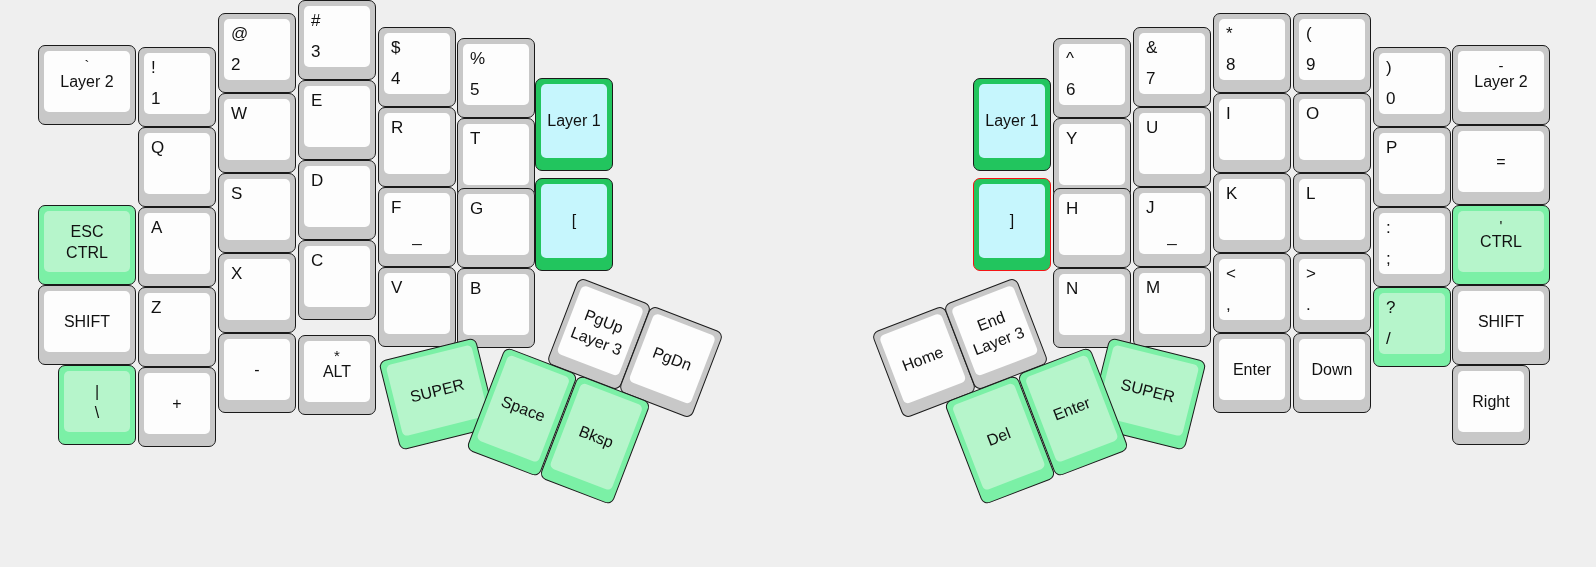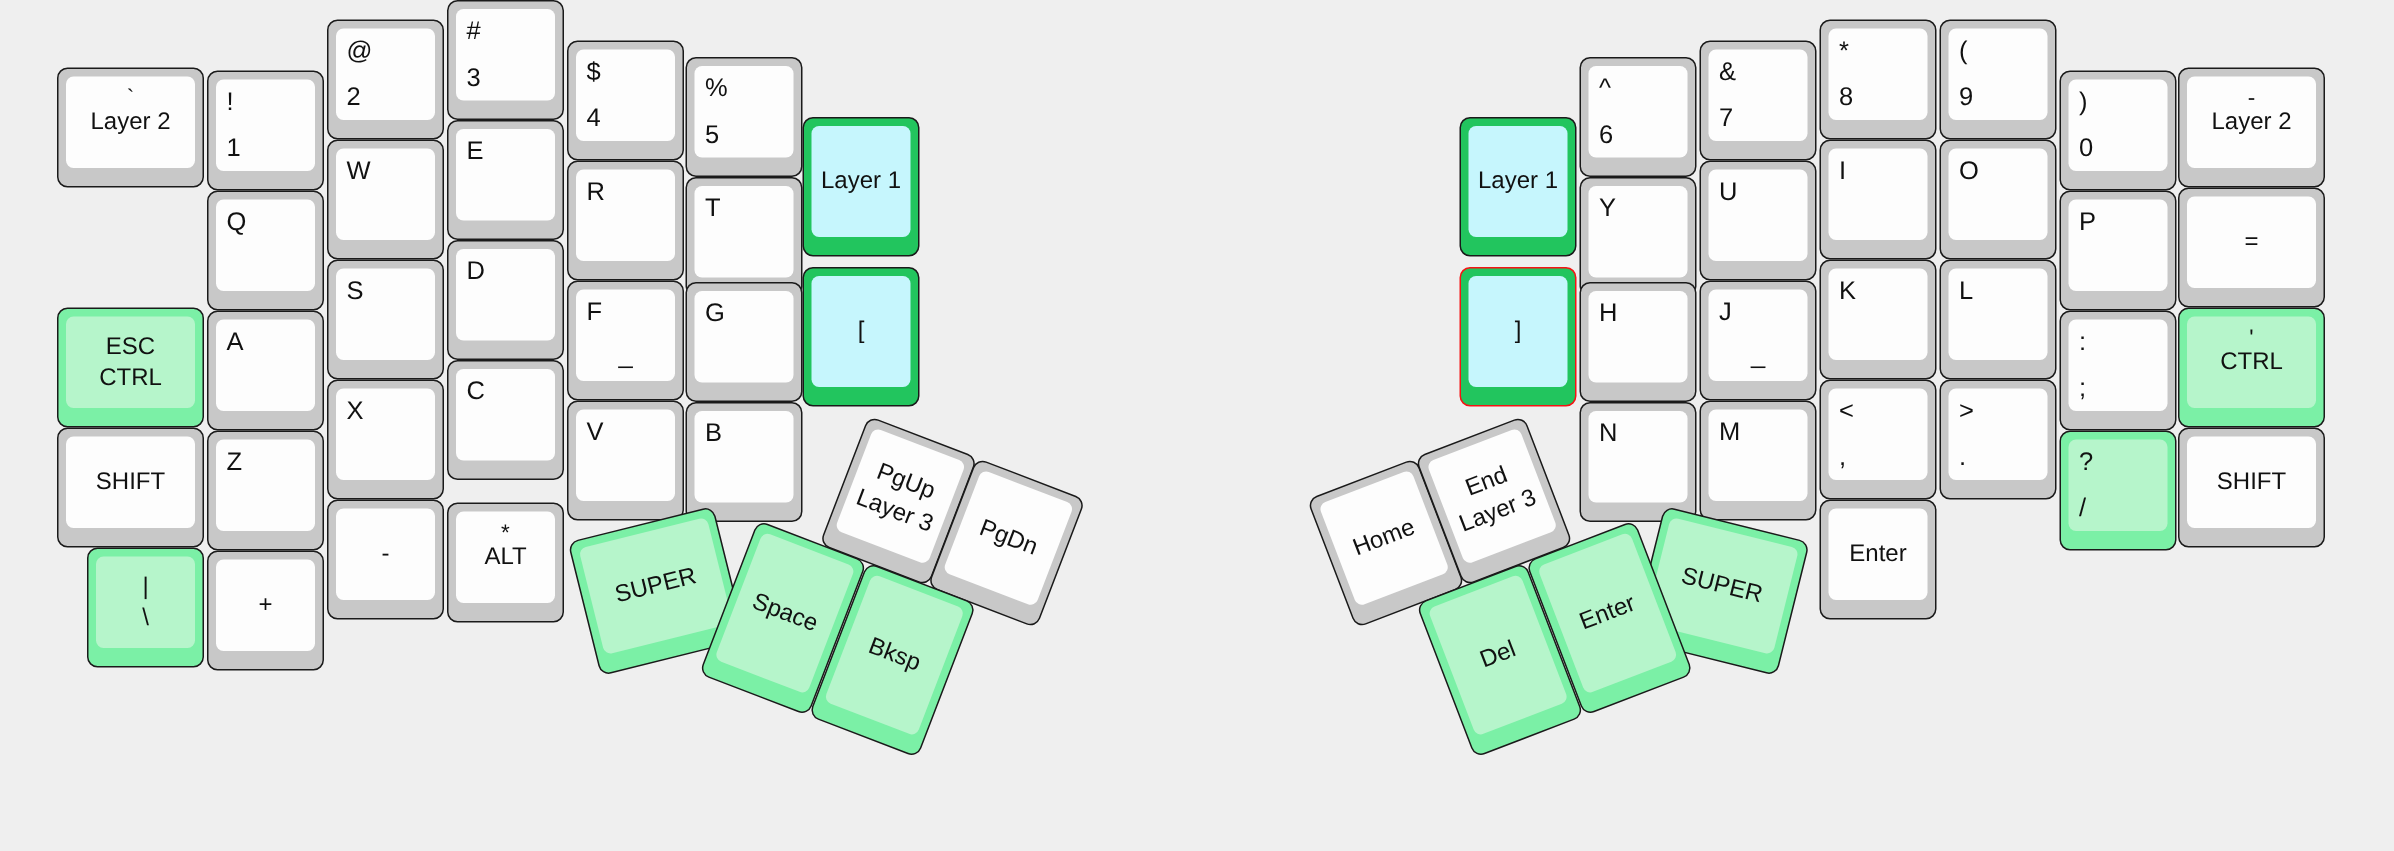--- a/index.html
+++ b/index.html
@@ -338,20 +338,25 @@
       <div class="cap">
         <div class="lg tl">L</div>
       </div>
     </div>
     <div class="key" style="left: 1293px; top: 253px; width: 78px; height: 80px;">
       <div class="cap">
         <div class="lg tl">&gt;</div>
         <div class="lg bl">.</div>
       </div>
     </div>
+    <div class="key" style="left: 1293px; top: 333px; width: 78px; height: 80px;">
+      <div class="cap">
+        <div class="lg ctr">Down</div>
+      </div>
+    </div>
     <div class="key" style="left: 1373px; top: 47px; width: 78px; height: 80px;">
       <div class="cap">
         <div class="lg tl">)</div>
         <div class="lg bl">0</div>
       </div>
     </div>
     <div class="key" style="left: 1373px; top: 127px; width: 78px; height: 80px;">
       <div class="cap">
         <div class="lg tl">P</div>
       </div>
@@ -381,20 +386,25 @@
     </div>
     <div class="key green" style="left: 1452px; top: 205px; width: 98px; height: 80px;">
       <div class="cap">
         <div class="lg ctrtop">'</div>
         <div class="lg ctr">CTRL</div>
       </div>
     </div>
     <div class="key" style="left: 1452px; top: 285px; width: 98px; height: 80px;">
       <div class="cap">
         <div class="lg ctr">SHIFT</div>
+      </div>
+    </div>
+    <div class="key" style="left: 1452px; top: 365px; width: 78px; height: 80px;">
+      <div class="cap">
+        <div class="lg ctr">Right</div>
       </div>
     </div>
     <div class="key green" style="left: 1097px; top: 348px; width: 100px; height: 92px; transform: rotate(14deg);">
       <div class="cap">
         <div class="lg ctr">SUPER</div>
       </div>
     </div>
     <div class="key" style="left: 885px; top: 316px; width: 78px; height: 92px; transform: rotate(-21deg);">
       <div class="cap">
         <div class="lg ctr">Home</div>

